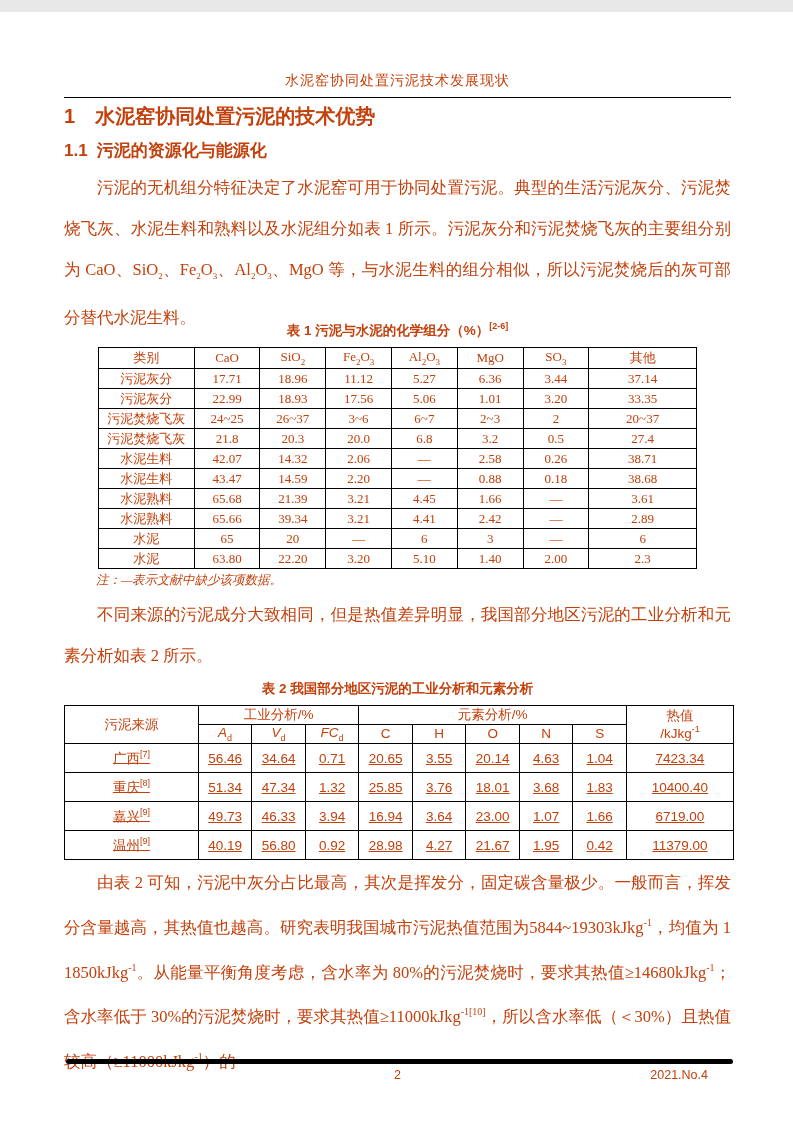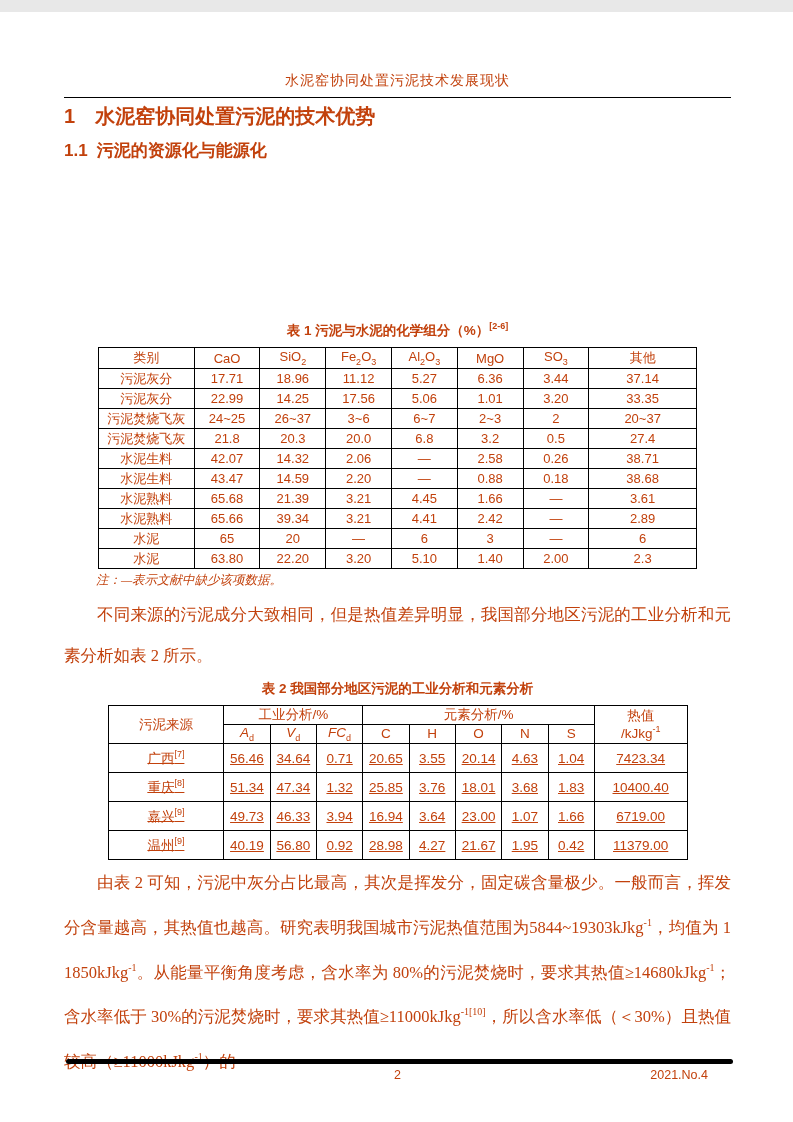--- a/index.html
+++ b/index.html
@@ -45,24 +45,24 @@
   .twrap1 { top:335px; }
   .twrap2 { top:693px; }
   table {
     margin:0 auto; border-collapse:collapse; table-layout:fixed;
     font-family:"Liberation Sans","DejaVu Sans",sans-serif;
     border:1.5px solid #000;
   }
   th,td { border:1px solid #000; text-align:center; vertical-align:middle;
           font-weight:normal; padding:0 2px; }
   sub { font-size:9px; }
-  .t1 { width:599px; font-size:13px; }
+  .t1 { width:599px; font-size:13px;font-family:Liberation Serif, serif; }
   .t1 th { height:21px; }
   .t1 td { height:20px; }
-  .t2 { width:580px; font-size:13.5px; }
+  .t2 { width:670px; font-size:13.5px; }
   .t2 thead th { height:19px; line-height:1.15; }
   .t2 tbody td { height:29px;text-decoration:underline; }
   .t2 sup { font-size:9px; }
 
   .note { top:560px; left:96px; font-size:12.5px;font-style:italic; }
 
   .foot-rule { top:1047px; left:66px; right:60px; height:4.5px;
                background:#000; border-radius:3px; }
   .footer { top:1056px; font-size:12.5px;
             font-family:"Liberation Sans","DejaVu Sans",sans-serif; }
@@ -78,20 +78,21 @@
   <div class="abs head-rule"></div>
 
   <div class="abs h1">
     <span class="num">1</span><span>水泥窑协同处置污泥的技术优势</span>
   </div>
 
   <div class="abs h2">
     <span class="num">1.1</span><span>污泥的资源化与能源化</span>
   </div>
 
+  <div class="abs para p1">污泥的无机组分特征决定了水泥窑可用于协同处置污泥。典型的生活污泥灰分、污泥焚烧飞灰、水泥生料和熟料以及水泥组分如表 1 所示。污泥灰分和污泥焚烧飞灰的主要组分别为 CaO、SiO<sub>2</sub>、Fe<sub>2</sub>O<sub>3</sub>、Al<sub>2</sub>O<sub>3</sub>、MgO 等，与水泥生料的组分相似，所以污泥焚烧后的灰可部分替代水泥生料。</div>
 
   <div class="abs tcaption cap1">表 1  污泥与水泥的化学组分（%）<sup>[2-6]</sup></div>
 
   <div class="abs twrap1">
     <table class="t1" id="table1">
       <colgroup>
         <col style="width:16%">
           <col style="width:11%">
           <col style="width:11%">
         <col style="width:11%">
@@ -119,21 +120,21 @@
             <td>18.96</td>
             <td>11.12</td>
             <td>5.27</td>
             <td>6.36</td>
             <td>3.44</td>
             <td>37.14</td>
           </tr>
           <tr>
             <td>污泥灰分</td>
             <td>22.99</td>
-            <td>14.25</td>
+            <td>18.93</td>
             <td>17.56</td>
             <td>5.06</td>
             <td>1.01</td>
             <td>3.20</td>
             <td>33.35</td>
           </tr>
           <tr>
             <td>污泥焚烧飞灰</td>
             <td>24~25</td>
             <td>26~37</td>

